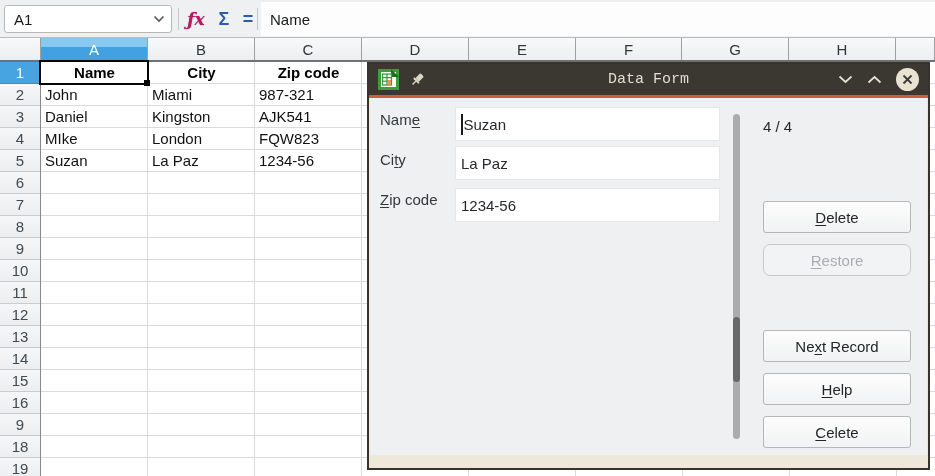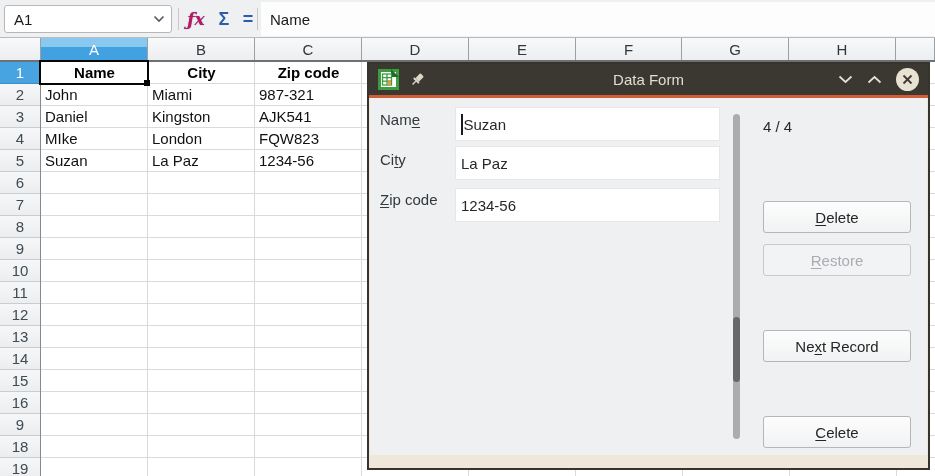--- a/index.html
+++ b/index.html
@@ -91,21 +91,21 @@
   .dialog {
     position:absolute; left:367px; top:62px; width:563px; height:408px;
     border:2px solid #38332d; background:#efe8da;
   }
   .titlebar {
     position:absolute; left:0; top:0; right:0; height:31px;
     background:#3b3832; display:flex; align-items:center; padding:0 9px;
   }
   .titlebar .title {
     position:absolute; left:0; right:0; text-align:center;
-    color:#e3ddcf; font-size:15px;
+    color:#e3ddcf; font-size:15px;font-family:Liberation Mono, monospace;
   }
   .tb-icon { position:relative; z-index:1; margin-right:10px; display:flex; }
   .tb-ctrl { position:relative; z-index:1; margin-left:14px; display:flex; align-items:center; }
   .close-circle {
     width:23px; height:23px; border-radius:50%; background:#e8e2d2;
     display:flex; align-items:center; justify-content:center;
   }
   .accent { position:absolute; left:0; right:0; top:31px; height:3px; background:#cf5e35; }
 
   .panel {
@@ -131,21 +131,21 @@
   }
 
   .rec-counter { position:absolute; left:393px; top:20px; color:#26292c; }
   .dlg-btn {
     position:absolute; left:393px; width:148px; height:32px;
     background:linear-gradient(#fdfdfd,#f1f2f3);
     border:1px solid #b4b6b8; border-radius:3px;
     font-family:"Liberation Sans", sans-serif; font-size:15px; color:#232629;
     display:flex; align-items:center; justify-content:center;
   }
-  .dlg-btn.disabled { color:#a9adb1; border-color:#c6c8ca; background:#f2f3f4; }
+  .dlg-btn.disabled { color:#a9adb1; border-color:#c6c8ca; background:#f2f3f4;border-radius:7px; }
 </style>
 </head>
 <body>
 
 <div id="app">
 
   <div class="topbar">
     <div class="namebox">
       <span class="nb-text">A1</span>
       <svg class="nb-chevron" viewBox="0 0 12 8">
@@ -303,19 +303,22 @@
 
       <button class="dlg-btn" style="top:103px">
         <span><span></span><u>D</u><span>elete</span></span>
       </button>
       <button class="dlg-btn disabled" style="top:146px" disabled="">
         <span><span></span><u>R</u><span>estore</span></span>
       </button>
       <button class="dlg-btn" style="top:232px">
         <span><span>Ne</span><u>x</u><span>t Record</span></span>
       </button>
+      <button class="dlg-btn" style="top:275px">
+        <span><span></span><u>H</u><span>elp</span></span>
+      </button>
       <button class="dlg-btn" style="top:318px">
         <span><span></span><u>C</u><span>elete</span></span>
       </button>
     </div>
   </div>
 
 </div>
 
 </body></html>

